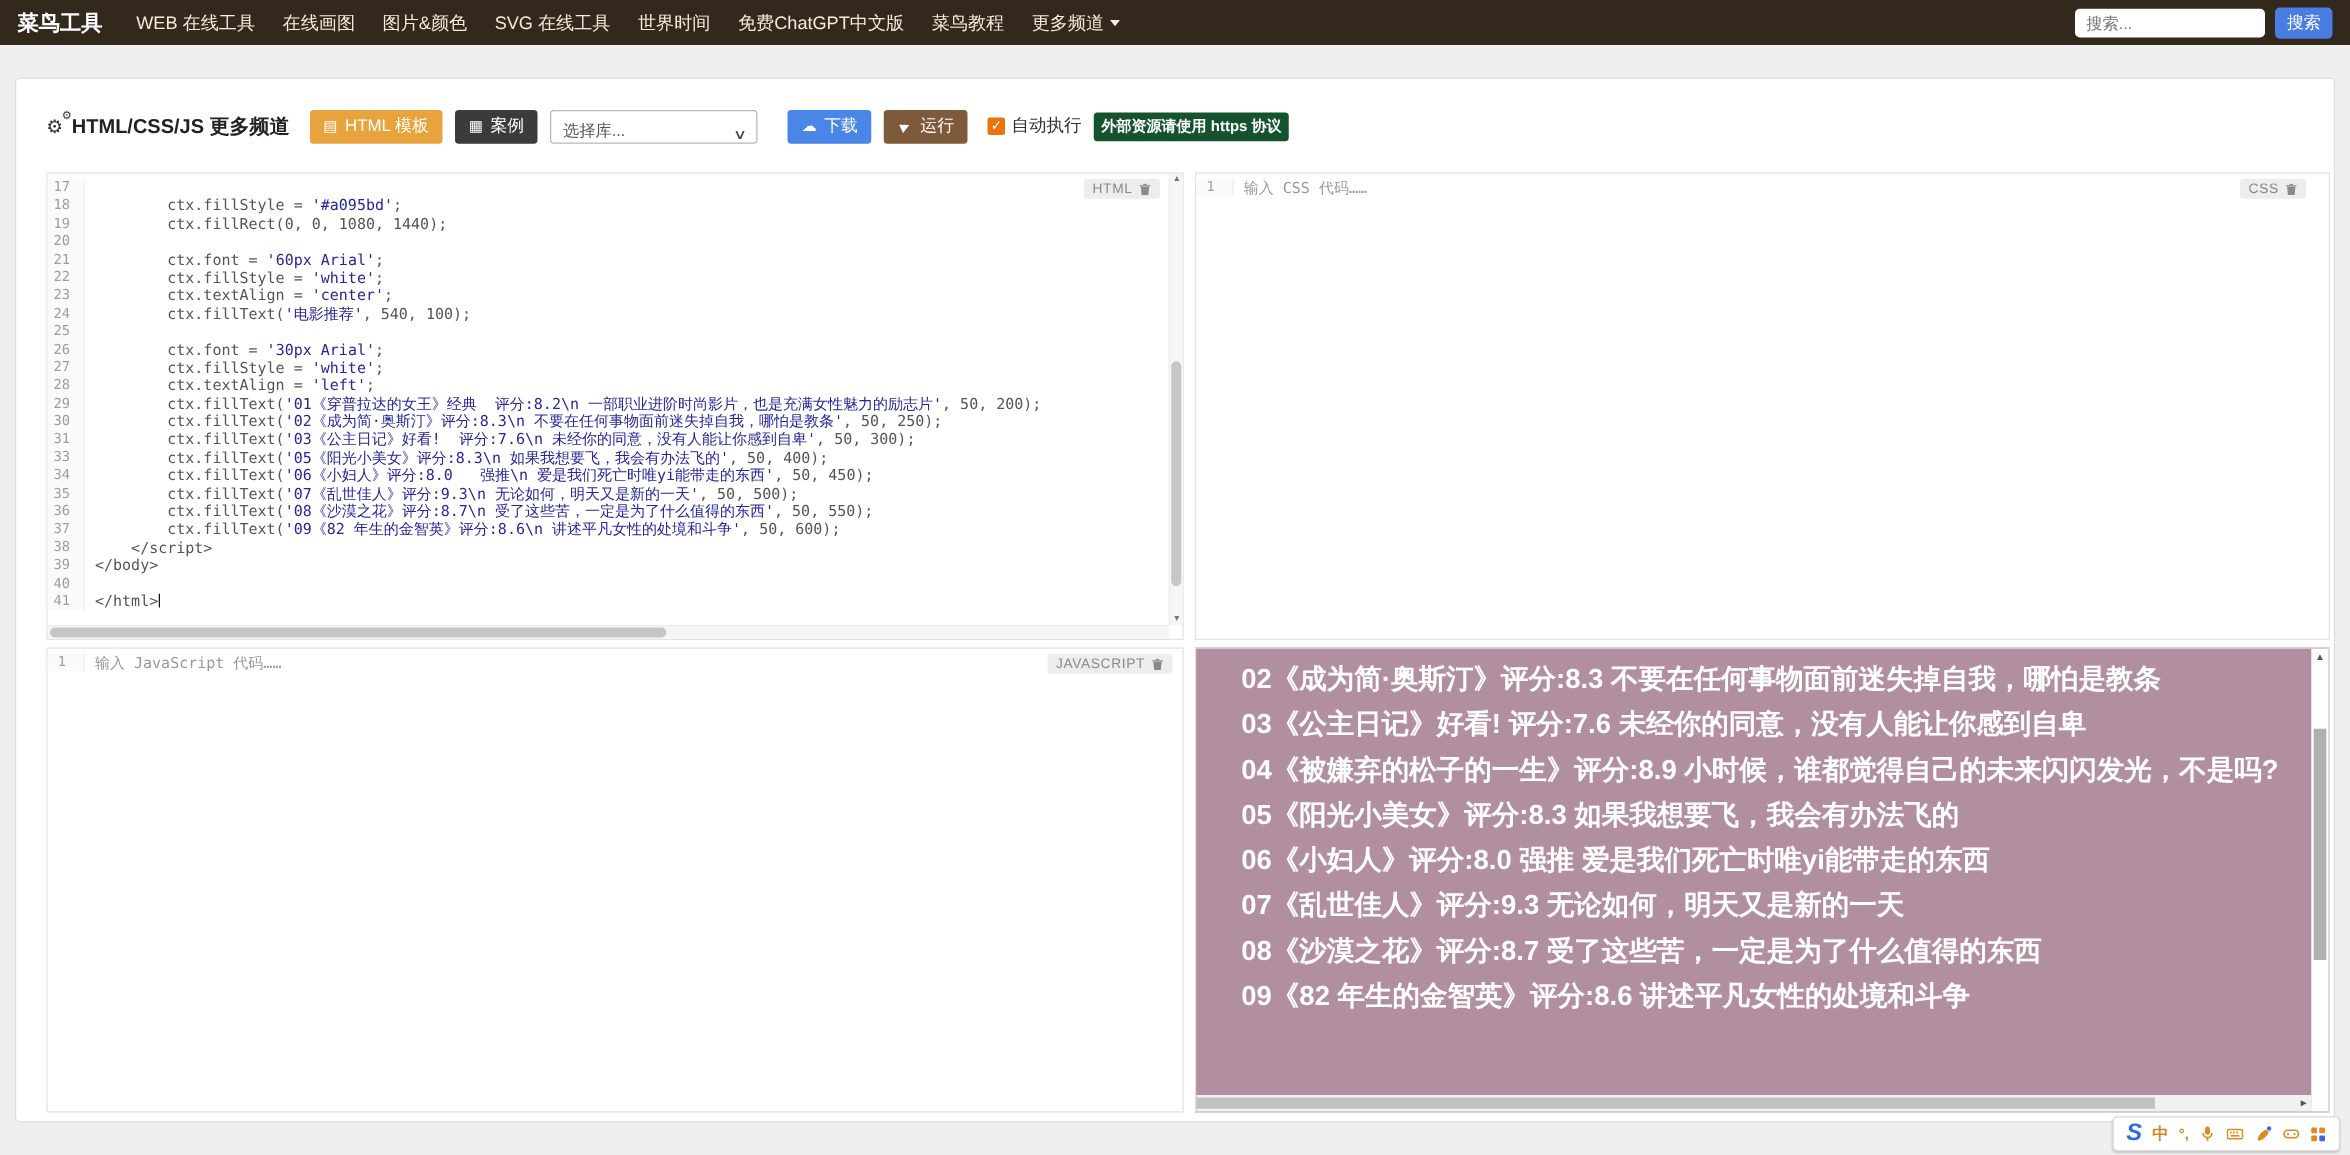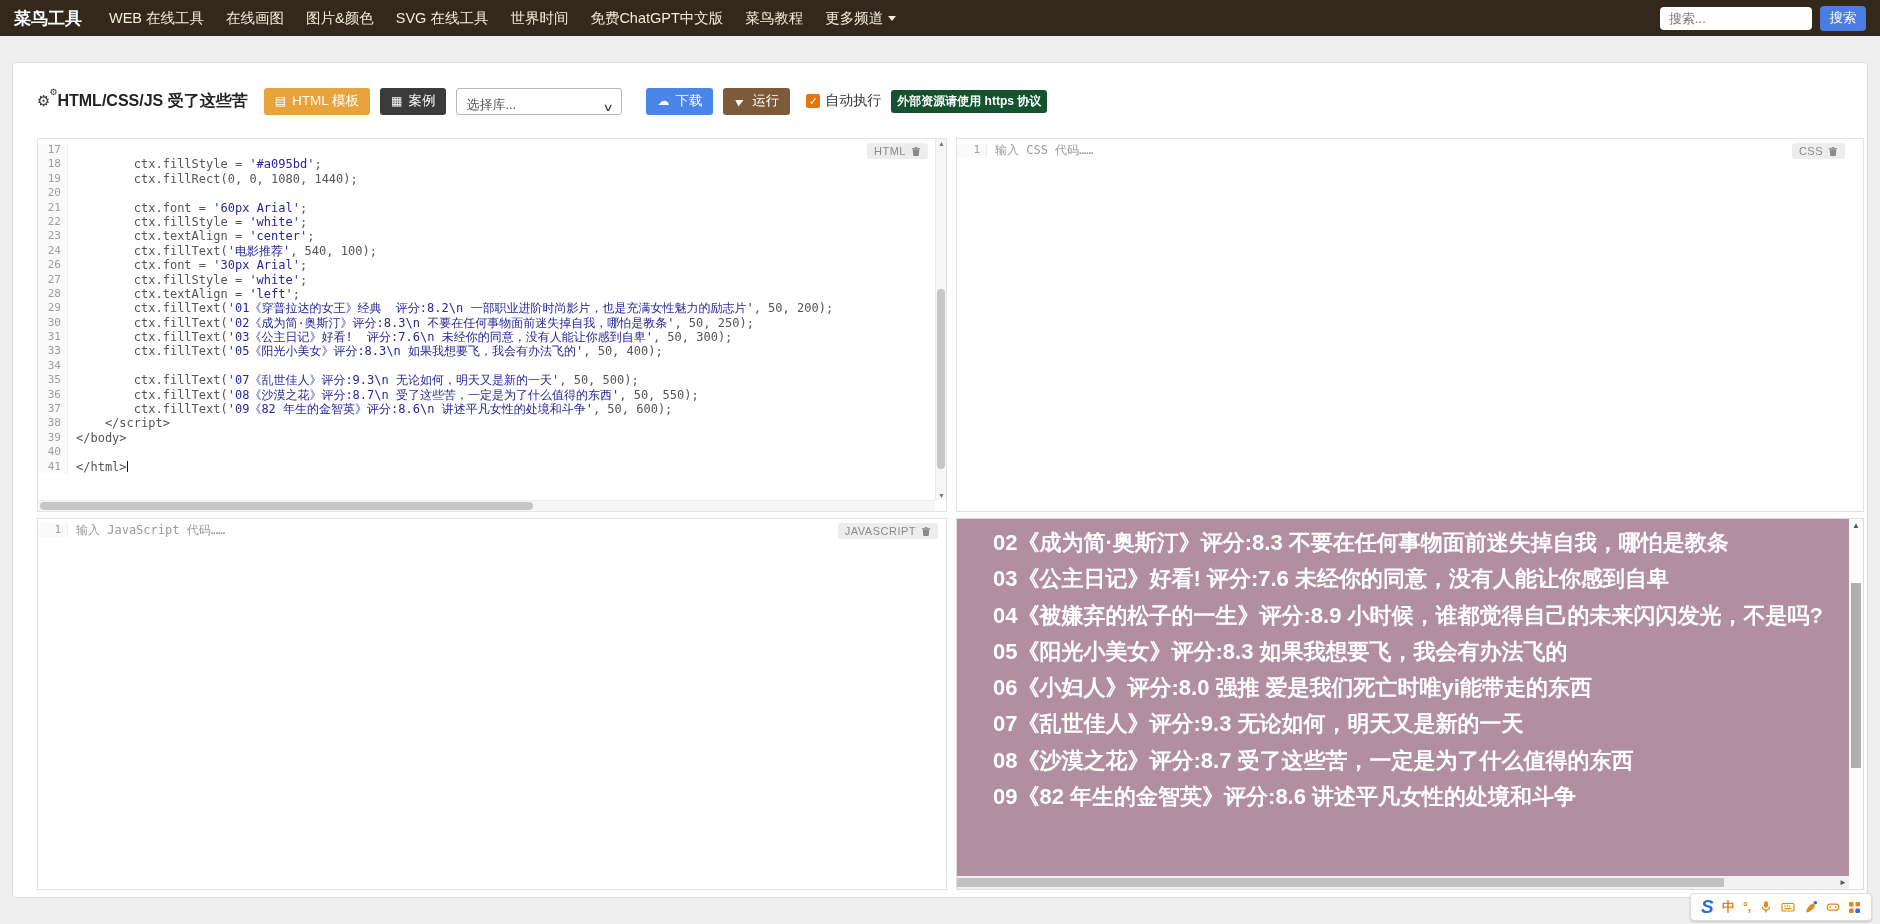--- a/index.html
+++ b/index.html
@@ -47,21 +47,21 @@
 
   
   .panel { position:absolute; background:#fff; border:1px solid #e3e3e3; overflow:hidden; }
   #html-panel    { left:24px;  top:75px;  width:910px; height:374px; }
   #css-panel     { left:943px; top:75px;  width:908px; height:374px; }
   #js-panel      { left:24px;  top:455px; width:910px; height:372px; }
   #preview-panel { left:943px; top:455px; width:908px; height:372px; background:#b28fa0; border:1px solid #ddd; }
 
   .code-lines { padding-top:4px; }
   .cm-line { display:flex; height:14.4px; line-height:14.4px; font-family:"DejaVu Sans Mono","Liberation Mono",monospace; font-size:12px; white-space:pre; }
-  .cm-gutter { flex:0 0 30px; width:30px; text-align:right; padding-right:6px; color:#9e9e9e;
+  .cm-gutter { flex:0 0 30px; width:30px; text-align:center; padding-right:6px; color:#9e9e9e;
                background:#fafafa; border-right:1px solid #eee; font-size:11px; }
   .cm-code { padding-left:8px; color:#555; }
   .str { color:#26269a; }
   .cursor { display:inline-block; width:1px; height:11px; background:#111; vertical-align:-1px; }
   .placeholder-text { color:#999; }
 
   .panel-tag { position:absolute; top:4px; background:#ededed; color:#8a8a8a; font-size:11px; letter-spacing:.5px;
                padding:2px 7px; border-radius:3px; display:flex; align-items:center; gap:5px; z-index:3; }
   #html-panel .panel-tag { right:18px; }
   #css-panel  .panel-tag { right:18px; }
@@ -116,21 +116,21 @@
       <input class="search-input" type="text" placeholder="搜索..." style="">
       <button class="search-btn">搜索</button>
     </div>
   </div>
 
   <div class="card">
 
     <div class="toolbar">
       <span class="tool-title">
         <span class="gears">⚙<span class="gear-small">⚙</span></span>
-        <span>HTML/CSS/JS 受了这些苦</span>
+        <span>HTML/CSS/JS 更多频道</span>
       </span>
       <button class="btn btn-template">
         <span class="bicon">▤</span>
         <span>HTML 模板</span>
       </button>
       <button class="btn btn-example">
         <span class="bicon">▦</span>
         <span>案例</span>
       </button>
       <div class="select-box">
@@ -163,28 +163,29 @@
       </div>
       <div class="code-lines">
           <div class="cm-line"><span class="cm-gutter">17</span><span class="cm-code"></span></div>
           <div class="cm-line"><span class="cm-gutter">18</span><span class="cm-code">        ctx.fillStyle = <span class="str">'#a095bd'</span>;</span></div>
           <div class="cm-line"><span class="cm-gutter">19</span><span class="cm-code">        ctx.fillRect(0, 0, 1080, 1440);</span></div>
           <div class="cm-line"><span class="cm-gutter">20</span><span class="cm-code"></span></div>
           <div class="cm-line"><span class="cm-gutter">21</span><span class="cm-code">        ctx.font = <span class="str">'60px Arial'</span>;</span></div>
           <div class="cm-line"><span class="cm-gutter">22</span><span class="cm-code">        ctx.fillStyle = <span class="str">'white'</span>;</span></div>
           <div class="cm-line"><span class="cm-gutter">23</span><span class="cm-code">        ctx.textAlign = <span class="str">'center'</span>;</span></div>
           <div class="cm-line"><span class="cm-gutter">24</span><span class="cm-code">        ctx.fillText(<span class="str">'电影推荐'</span>, 540, 100);</span></div>
+          <div class="cm-line"><span class="cm-gutter">25</span><span class="cm-code"></span></div>
           <div class="cm-line"><span class="cm-gutter">26</span><span class="cm-code">        ctx.font = <span class="str">'30px Arial'</span>;</span></div>
           <div class="cm-line"><span class="cm-gutter">27</span><span class="cm-code">        ctx.fillStyle = <span class="str">'white'</span>;</span></div>
           <div class="cm-line"><span class="cm-gutter">28</span><span class="cm-code">        ctx.textAlign = <span class="str">'left'</span>;</span></div>
           <div class="cm-line"><span class="cm-gutter">29</span><span class="cm-code">        ctx.fillText(<span class="str">'01《穿普拉达的女王》经典  评分:8.2\n 一部职业进阶时尚影片，也是充满女性魅力的励志片'</span>, 50, 200);</span></div>
           <div class="cm-line"><span class="cm-gutter">30</span><span class="cm-code">        ctx.fillText(<span class="str">'02《成为简·奥斯汀》评分:8.3\n 不要在任何事物面前迷失掉自我，哪怕是教条'</span>, 50, 250);</span></div>
           <div class="cm-line"><span class="cm-gutter">31</span><span class="cm-code">        ctx.fillText(<span class="str">'03《公主日记》好看!  评分:7.6\n 未经你的同意，没有人能让你感到自卑'</span>, 50, 300);</span></div>
           <div class="cm-line"><span class="cm-gutter">33</span><span class="cm-code">        ctx.fillText(<span class="str">'05《阳光小美女》评分:8.3\n 如果我想要飞，我会有办法飞的'</span>, 50, 400);</span></div>
-          <div class="cm-line"><span class="cm-gutter">34</span></div>
+          <div class="cm-line"><span class="cm-gutter">34</span><span class="cm-code">        ctx.fillText(<span class="str">'06《小妇人》评分:8.0   强推\n 爱是我们死亡时唯yi能带走的东西'</span>, 50, 450);</span></div>
           <div class="cm-line"><span class="cm-gutter">35</span><span class="cm-code">        ctx.fillText(<span class="str">'07《乱世佳人》评分:9.3\n 无论如何，明天又是新的一天'</span>, 50, 500);</span></div>
           <div class="cm-line"><span class="cm-gutter">36</span><span class="cm-code">        ctx.fillText(<span class="str">'08《沙漠之花》评分:8.7\n 受了这些苦，一定是为了什么值得的东西'</span>, 50, 550);</span></div>
           <div class="cm-line"><span class="cm-gutter">37</span><span class="cm-code">        ctx.fillText(<span class="str">'09《82 年生的金智英》评分:8.6\n 讲述平凡女性的处境和斗争'</span>, 50, 600);</span></div>
           <div class="cm-line"><span class="cm-gutter">38</span><span class="cm-code">    &lt;/script&gt;</span></div>
           <div class="cm-line"><span class="cm-gutter">39</span><span class="cm-code">&lt;/body&gt;</span></div>
           <div class="cm-line"><span class="cm-gutter">40</span><span class="cm-code"></span></div>
           <div class="cm-line"><span class="cm-gutter">41</span><span class="cm-code">&lt;/html&gt;<span class="cursor"></span></span></div>
         </div>
       <div class="vscroll">
         <span class="varrow" style="top:1px">▲</span>

